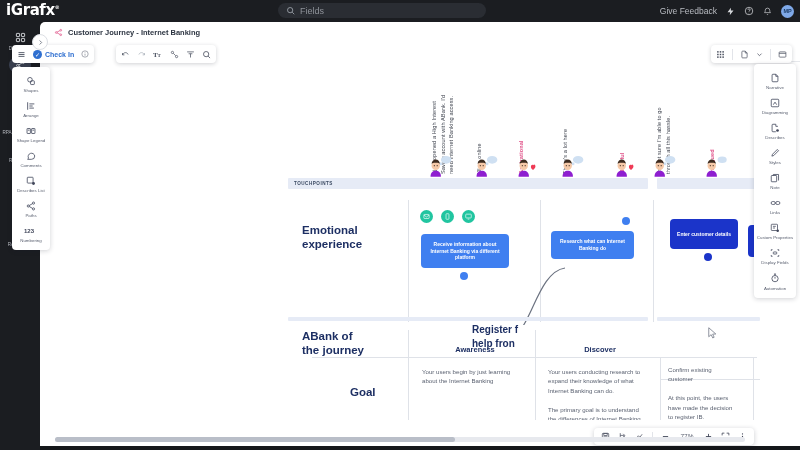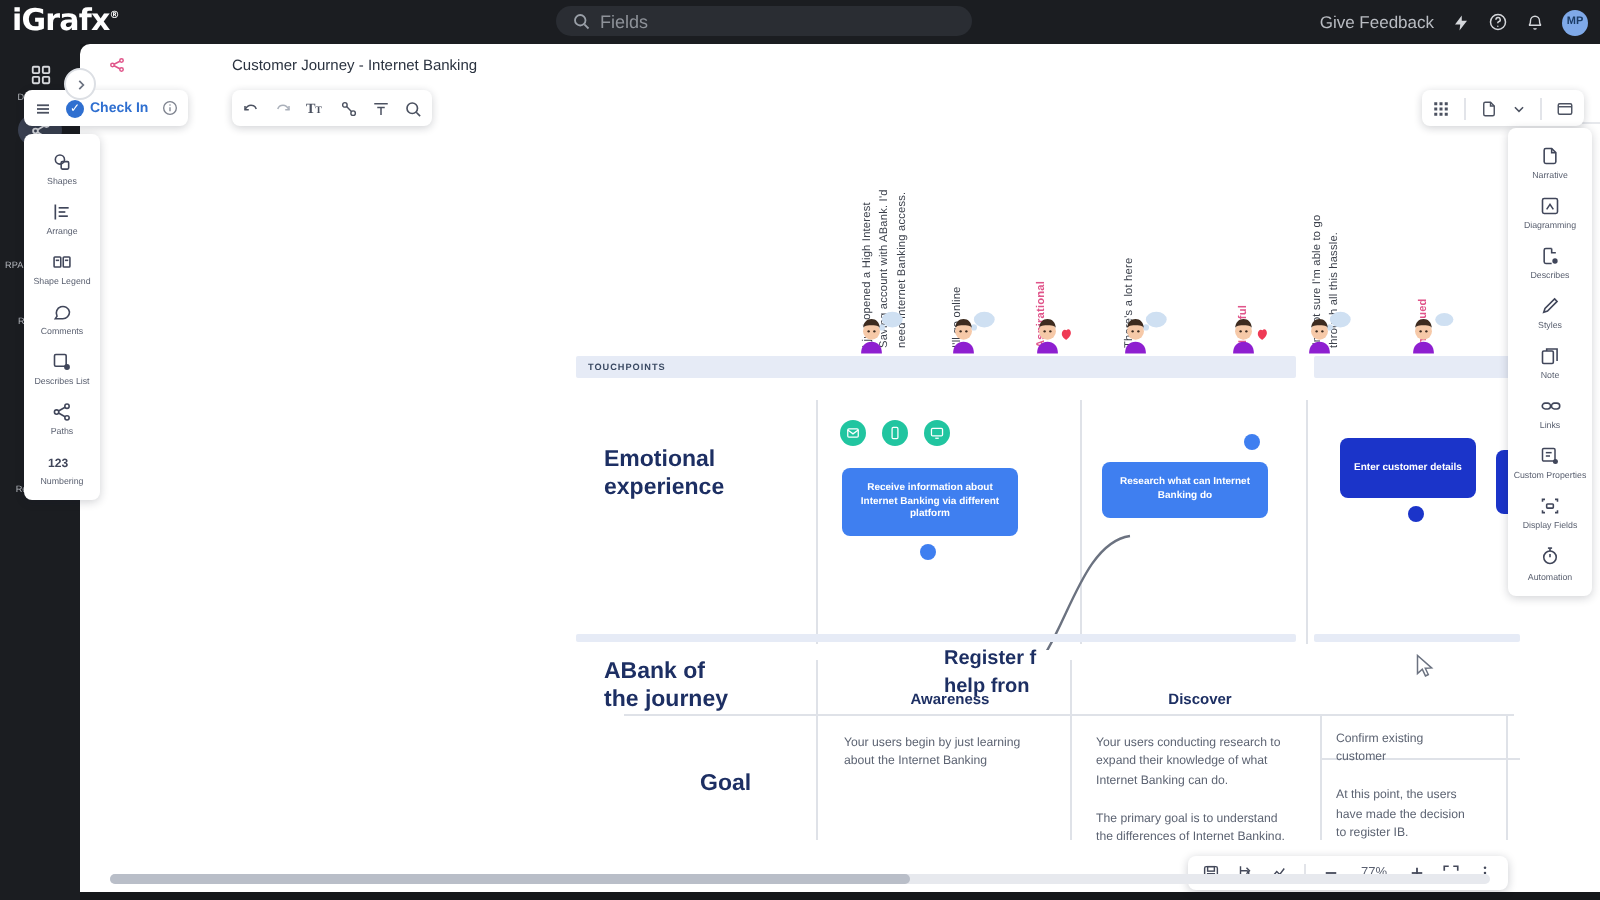--- a/index.html
+++ b/index.html
@@ -65,21 +65,21 @@
   }
   .collapse-btn {
     position:absolute; left:-8px; top:12px; width:16px; height:16px;
     border-radius:50%; background:#fff; border:1px solid #dcdfe4;
     display:flex; align-items:center; justify-content:center;
     color:#6b7280; font-size:8px; z-index:30;
   }
   .doc-title {
     position:absolute; left:14px; top:6px; display:flex; align-items:center; gap:5px;
   }
-  .doc-title .t { font-size:7.5px; color:#2b3340; font-weight:normal;margin-left:48px; }
+  .doc-title .t { font-size:7.5px; color:#2b3340; font-weight:bold; }
 
   .tabs {
     position:absolute; left:10px; top:21px; height:18px;
     display:flex; align-items:flex-end; gap:0;
   }
   .tab {
     font-size:7.5px; color:#6a7280; padding:0 13px 4px 13px; cursor:pointer;
     white-space:nowrap;
   }
   .tab.active { color:#2f6fd0; font-weight:bold; border-bottom:2px solid #2f6fd0; }

